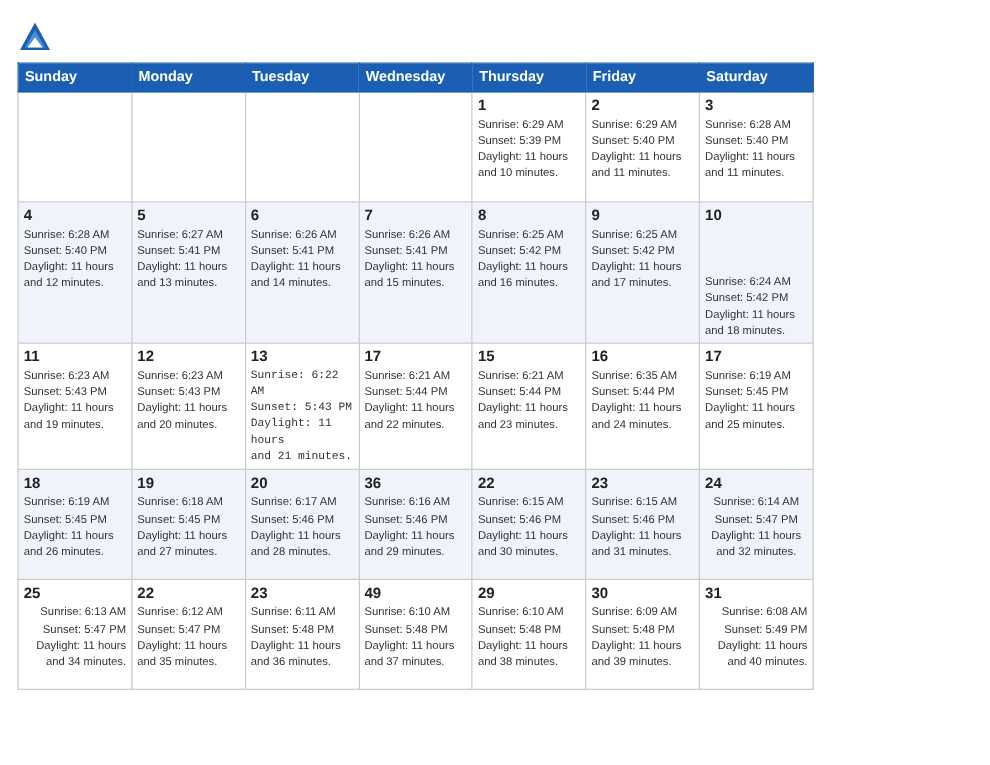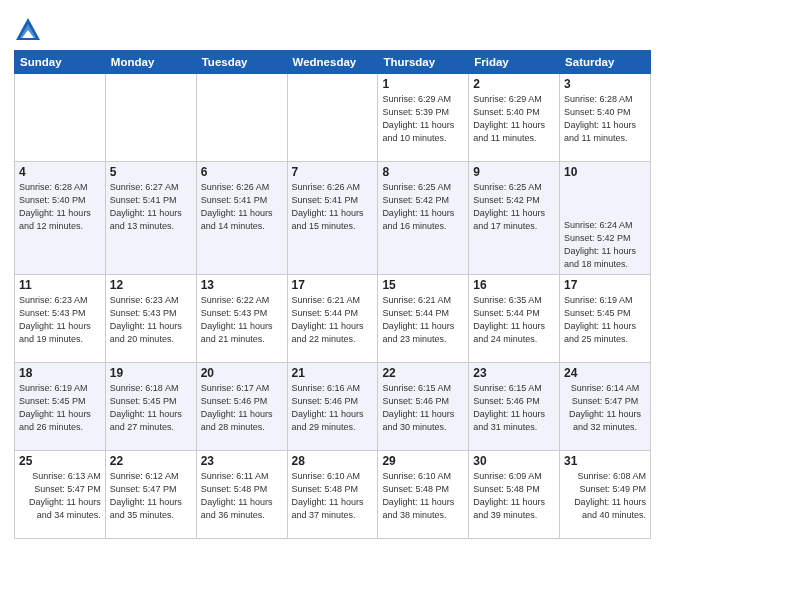--- a/index.html
+++ b/index.html
@@ -225,21 +225,21 @@
           </td>
           <td>
             <span class="day-number">12</span>
             <div class="cell-info" style="white-space: pre-line;">Sunrise: 6:23 AM
 Sunset: 5:43 PM
 Daylight: 11 hours
 and 20 minutes.</div>
           </td>
           <td>
             <span class="day-number">13</span>
-            <div class="cell-info" style="white-space: pre-line;">Sunrise: 6:22 AM
+            <div class="cell-info" style="white-space: pre-line; font-family: Liberation Mono, monospace;">Sunrise: 6:22 AM
 Sunset: 5:43 PM
 Daylight: 11 hours
 and 21 minutes.</div>
           </td>
           <td>
             <span class="day-number">17</span>
             <div class="cell-info" style="white-space: pre-line;">Sunrise: 6:21 AM
 Sunset: 5:44 PM
 Daylight: 11 hours
 and 22 minutes.</div>
@@ -282,21 +282,21 @@
 and 27 minutes.</div>
           </td>
           <td>
             <span class="day-number">20</span>
             <div class="cell-info" style="white-space: pre-line;">Sunrise: 6:17 AM
 Sunset: 5:46 PM
 Daylight: 11 hours
 and 28 minutes.</div>
           </td>
           <td>
-            <span class="day-number">21</span>
+            <span class="day-number">36</span>
             <div class="cell-info" style="white-space: pre-line;">Sunrise: 6:16 AM
 Sunset: 5:46 PM
 Daylight: 11 hours
 and 29 minutes.</div>
           </td>
           <td>
             <span class="day-number">22</span>
             <div class="cell-info" style="white-space: pre-line;">Sunrise: 6:15 AM
 Sunset: 5:46 PM
 Daylight: 11 hours
@@ -333,21 +333,21 @@
 and 35 minutes.</div>
           </td>
           <td>
             <span class="day-number">23</span>
             <div class="cell-info" style="white-space: pre-line;">Sunrise: 6:11 AM
 Sunset: 5:48 PM
 Daylight: 11 hours
 and 36 minutes.</div>
           </td>
           <td>
-            <span class="day-number">28</span>
+            <span class="day-number">49</span>
             <div class="cell-info" style="white-space: pre-line;">Sunrise: 6:10 AM
 Sunset: 5:48 PM
 Daylight: 11 hours
 and 37 minutes.</div>
           </td>
           <td>
             <span class="day-number">29</span>
             <div class="cell-info" style="white-space: pre-line;">Sunrise: 6:10 AM
 Sunset: 5:48 PM
 Daylight: 11 hours

